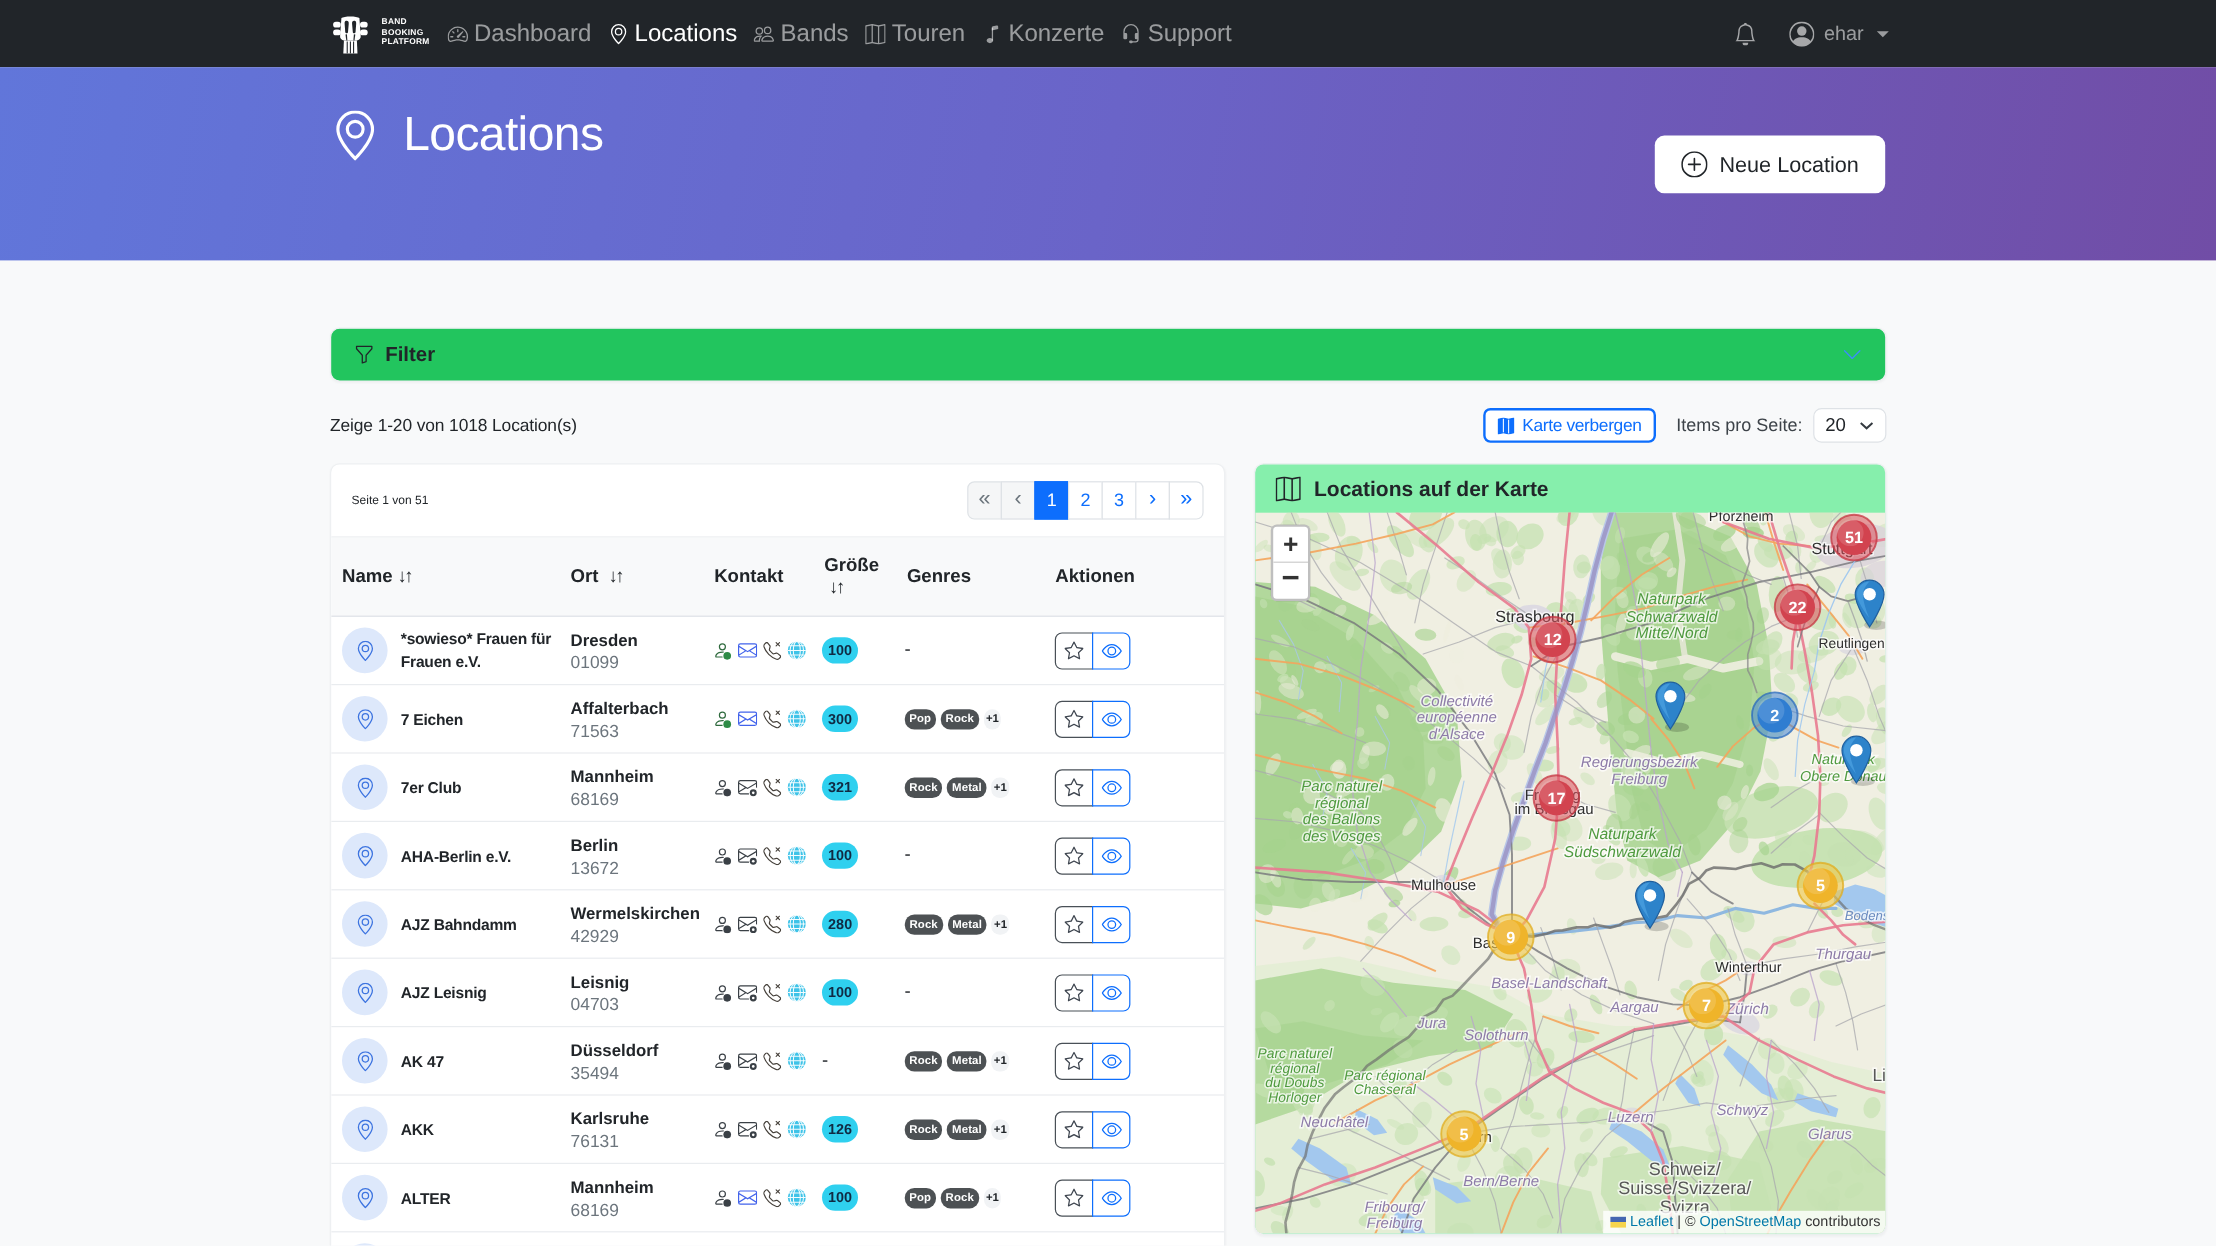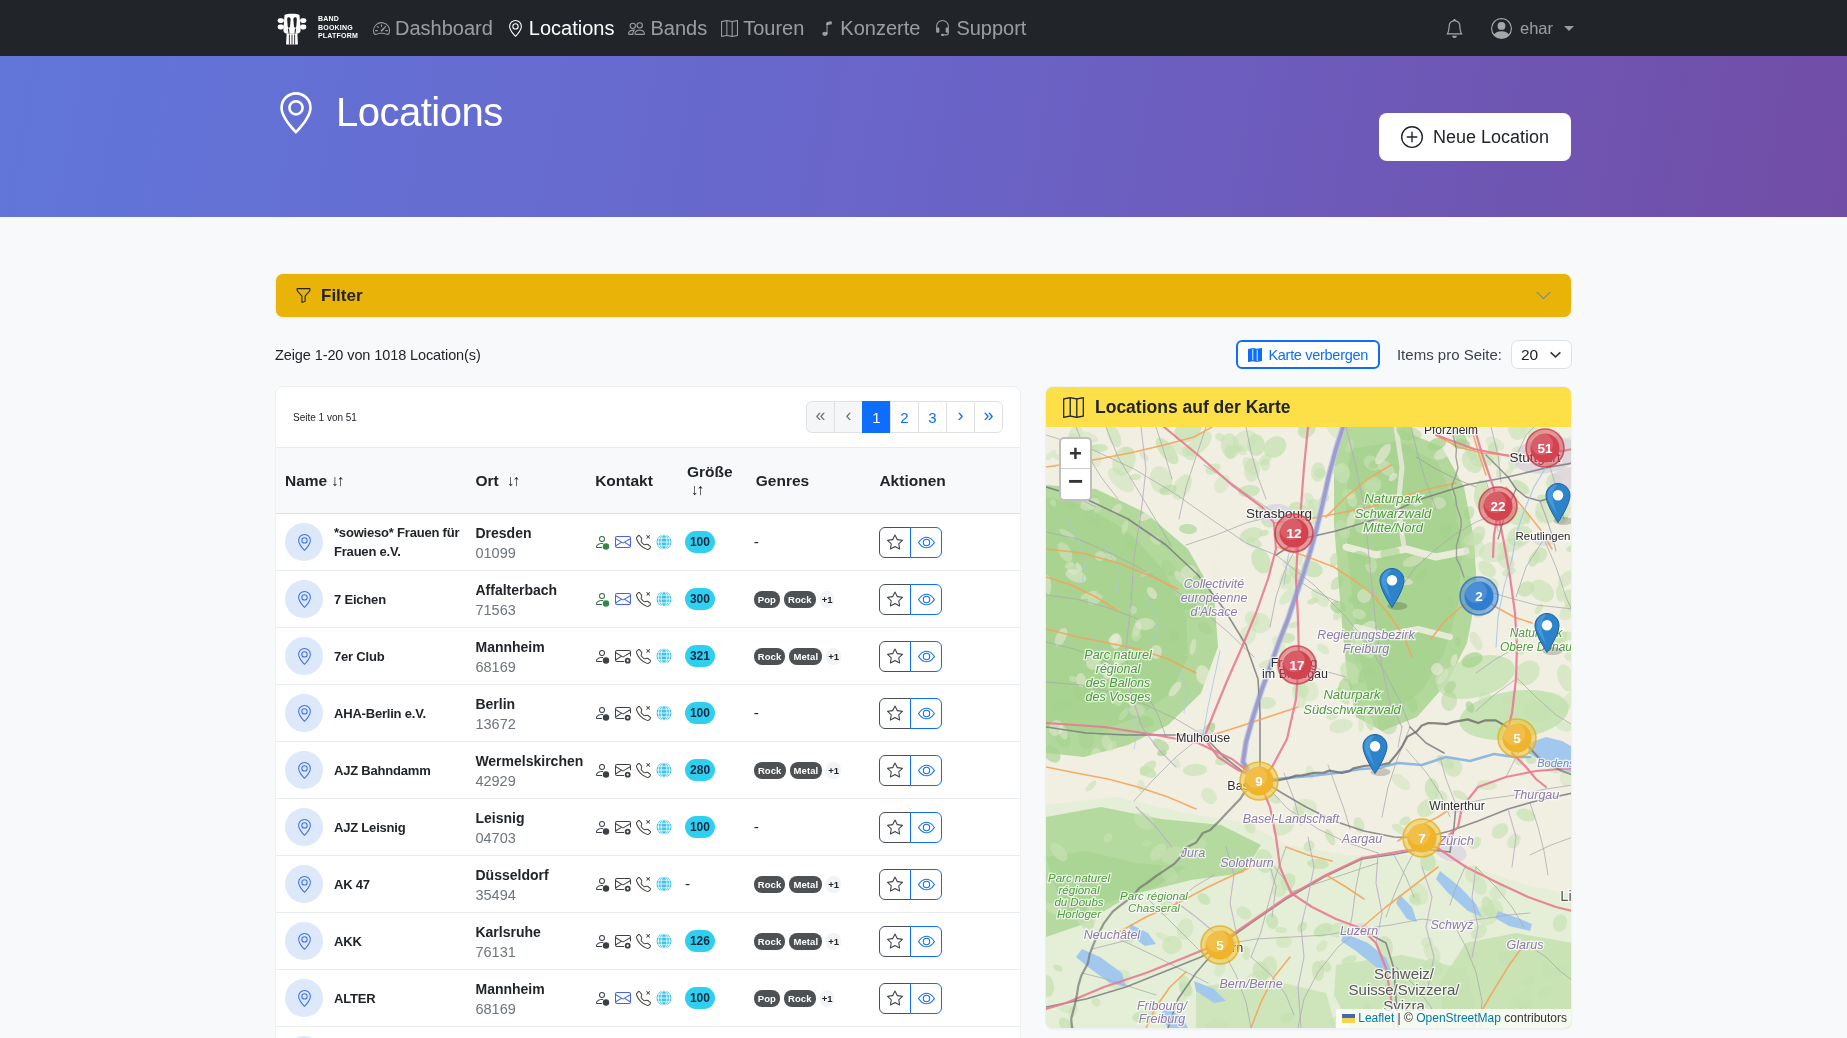--- a/index.html
+++ b/index.html
@@ -15,21 +15,21 @@
 .navright { margin-left:auto; display:flex; align-items:center; gap:27px; color:rgba(255,255,255,.55); }
 .usr { display:flex; align-items:center; gap:8px; font-size:16.5px; }
 .caret { width:0; height:0; border-left:5px solid transparent; border-right:5px solid transparent; border-top:5px solid rgba(255,255,255,.55); margin-left:3px; }
 .hero { height:161px; background:linear-gradient(100deg,#6176da 0%,#6a64c8 50%,#714da6 100%); }
 .hero-inner { width:1297px; margin:0 auto; padding-top:34px; position:relative; }
 .hero-title { display:flex; align-items:center; gap:19px; color:#fff; }
 .hero-title h1 { font-size:40px; font-weight:400; letter-spacing:-.5px; }
 .hero-sub { margin-top:13px; font-size:20px; color:rgba(255,255,255,.48); }
 .btn-new { position:absolute; right:1px; top:57px; background:#fff; border:none; border-radius:8px; height:48px; padding:16px 22px; font-size:18px; color:#212529; display:flex; align-items:center; gap:10px; font-family:inherit; }
 .main { width:1297px; margin:0 auto; padding-top:56px; }
-.filtercard { background:#eab308; border:1px solid #eef0f2; border-radius:8px; height:45px; display:flex; align-items:center; padding:0 19px; box-shadow:0 1px 2px rgba(0,0,0,.04); }
+.filtercard { background:#22c55e; border:1px solid #eef0f2; border-radius:8px; height:45px; display:flex; align-items:center; padding:0 19px; box-shadow:0 1px 2px rgba(0,0,0,.04); }
 .filtercard .ftxt { font-size:17px; font-weight:600; margin-left:9px; }
 .filtercard .chev { margin-left:auto; }
 .toolbar { margin-top:22px; display:flex; align-items:center; height:29px; }
 .toolbar .cnt { font-size:14.5px; color:#212529; letter-spacing:-.1px; }
 .btn-karte { margin-left:auto; height:29px; border:2px solid #0d6efd; color:#0d6efd; background:#fff; border-radius:6px; display:flex; align-items:center; gap:6px; padding:0 10px; font-size:14.5px; letter-spacing:-.3px; font-family:inherit; }
 .pps { margin-left:17px; display:flex; align-items:center; gap:9px; }
 .pps label { font-size:15px; color:#3d4349; }
 .sel { width:61px; height:29px; background:#fff; border:1px solid #dee2e6; border-radius:7px; font-size:15.5px; display:flex; align-items:center; padding:0 9px; justify-content:space-between; }
 .cards { margin-top:17px; display:flex; gap:24px; align-items:flex-start; }
 .card-l { width:746px; background:#fff; border:1px solid #eef0f2; border-radius:8px; overflow:hidden; box-shadow:0 1px 2px rgba(0,0,0,.04); }
@@ -56,21 +56,21 @@
 .nm { margin-left:11px; font-weight:700; font-size:13px; line-height:19px; letter-spacing:-.2px; white-space:nowrap; }
 .city { font-weight:700; font-size:14px; line-height:18px; white-space:nowrap; }
 .plz { color:#6c757d; font-size:14.5px; margin-top:3px; }
 .szbadge { display:inline-block; text-align:center; background:#2fd0ef; color:#102a43; font-weight:700; font-size:12px; border-radius:11px; padding:4px 5px; min-width:29px; }
 .gpill { background:#4d5154; color:#fff; font-weight:700; font-size:9.5px; border-radius:8px; padding:3px 4px; letter-spacing:.1px; }
 .plus1 { color:#212529; font-weight:700; font-size:9.5px; background:#f1f3f5; border-radius:7px; padding:3px 2px; }
 .abtns { display:flex; }
 .abtn { width:32px; height:31px; display:flex; align-items:center; justify-content:center; background:#fff; }
 .abtn.star { border:1px solid #495057; border-radius:6px 0 0 6px; }
 .abtn.eye { border:1px solid #0d6efd; border-radius:0 6px 6px 0; margin-left:-1px; }
-.card-r { width:527px; background:#fde047; border:1px solid #eef0f2; border-radius:8px; overflow:hidden; box-shadow:0 1px 2px rgba(0,0,0,.04); }
+.card-r { width:527px; background:#86efac; border:1px solid #eef0f2; border-radius:8px; overflow:hidden; box-shadow:0 1px 2px rgba(0,0,0,.04); }
 .rhead { height:40px; display:flex; align-items:center; gap:11px; padding:0 17px; }
 .rhead .t { font-size:17.5px; font-weight:700; }
 .mapwrap { position:relative; width:527px; height:601px; }
 </style>
 </head>
 <body>
 <nav class="navbar">
   <div class="brand">
     <svg width="38" height="38" viewBox="0 0 38 38">
       <g fill="#fff">

